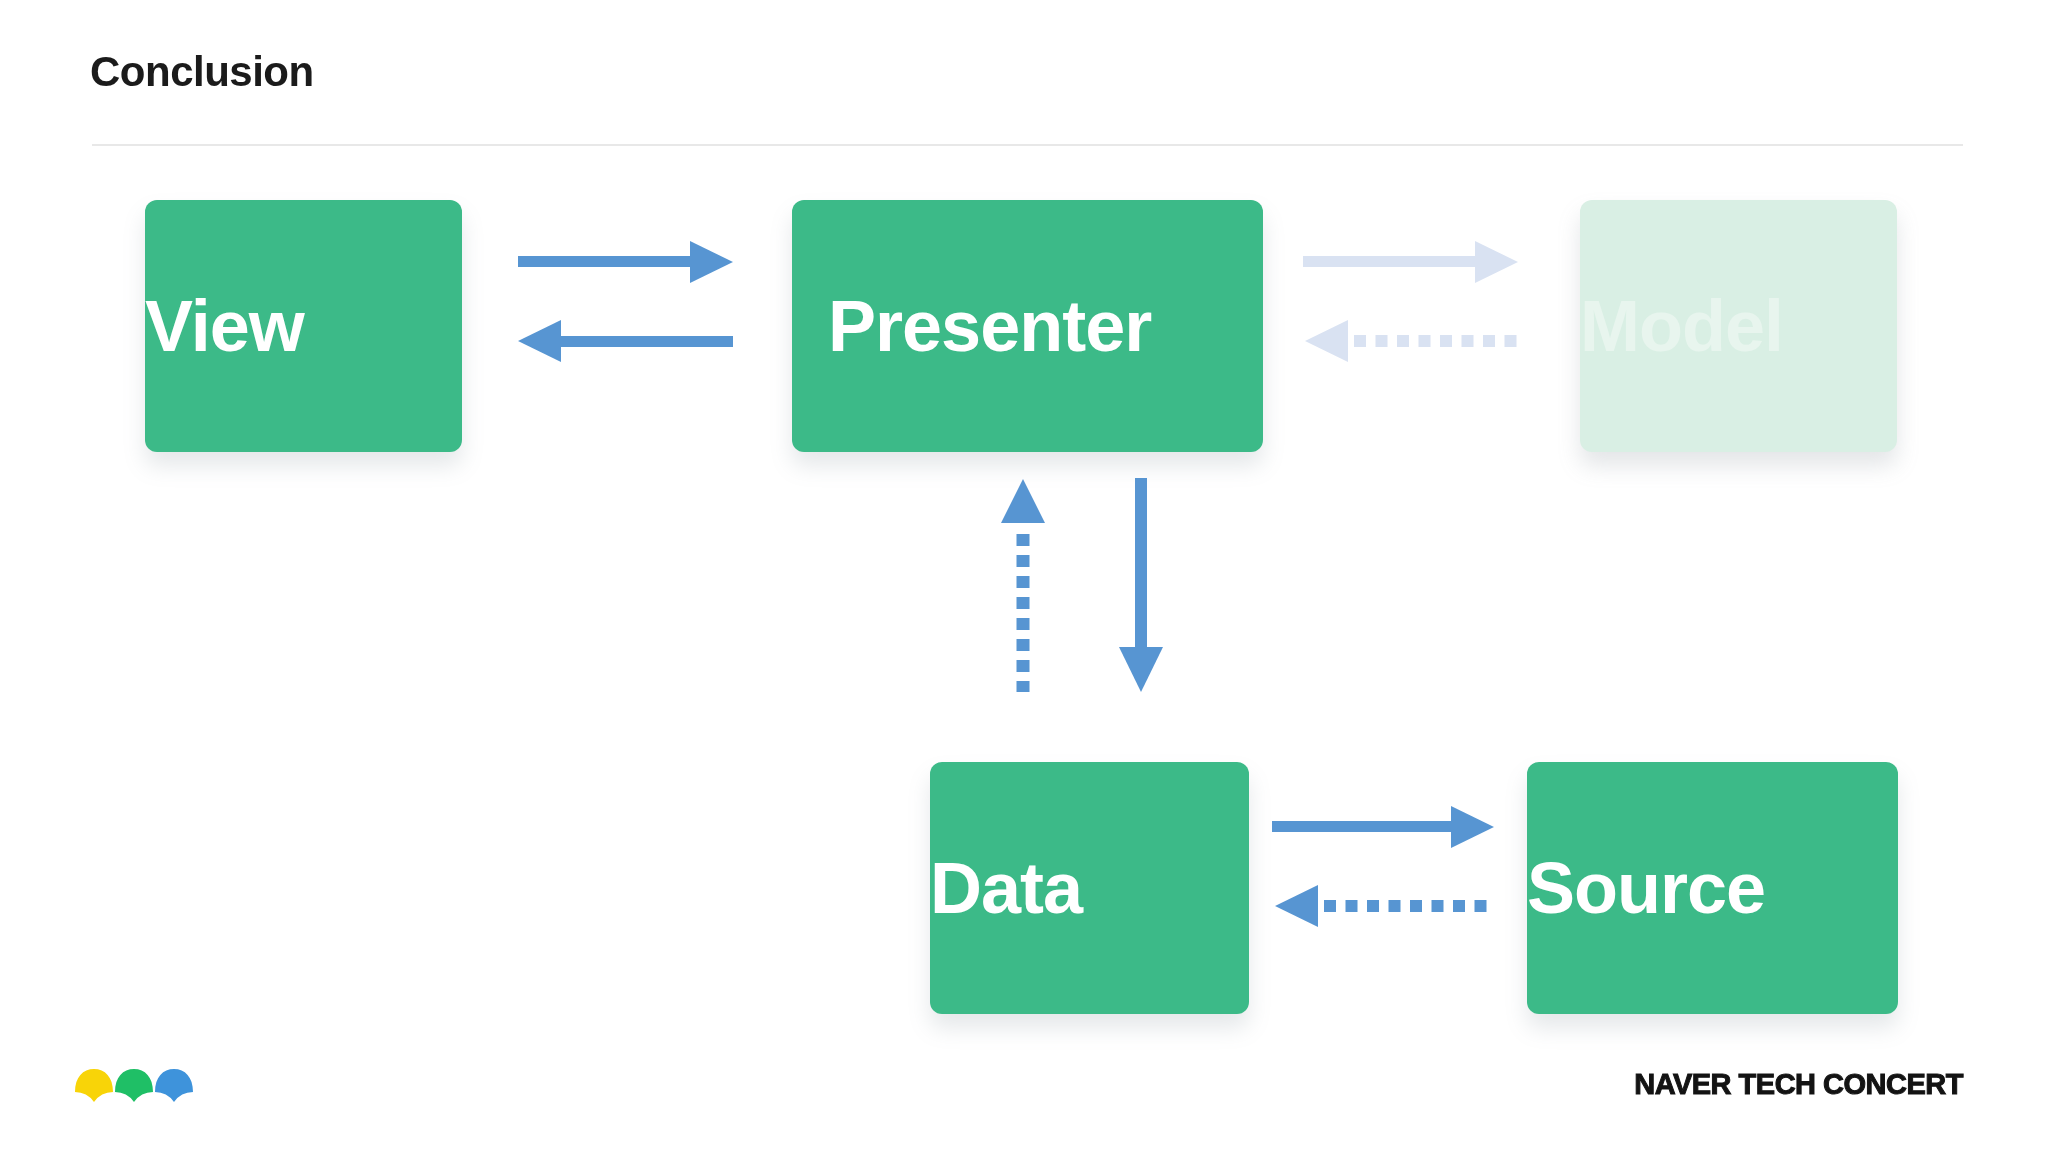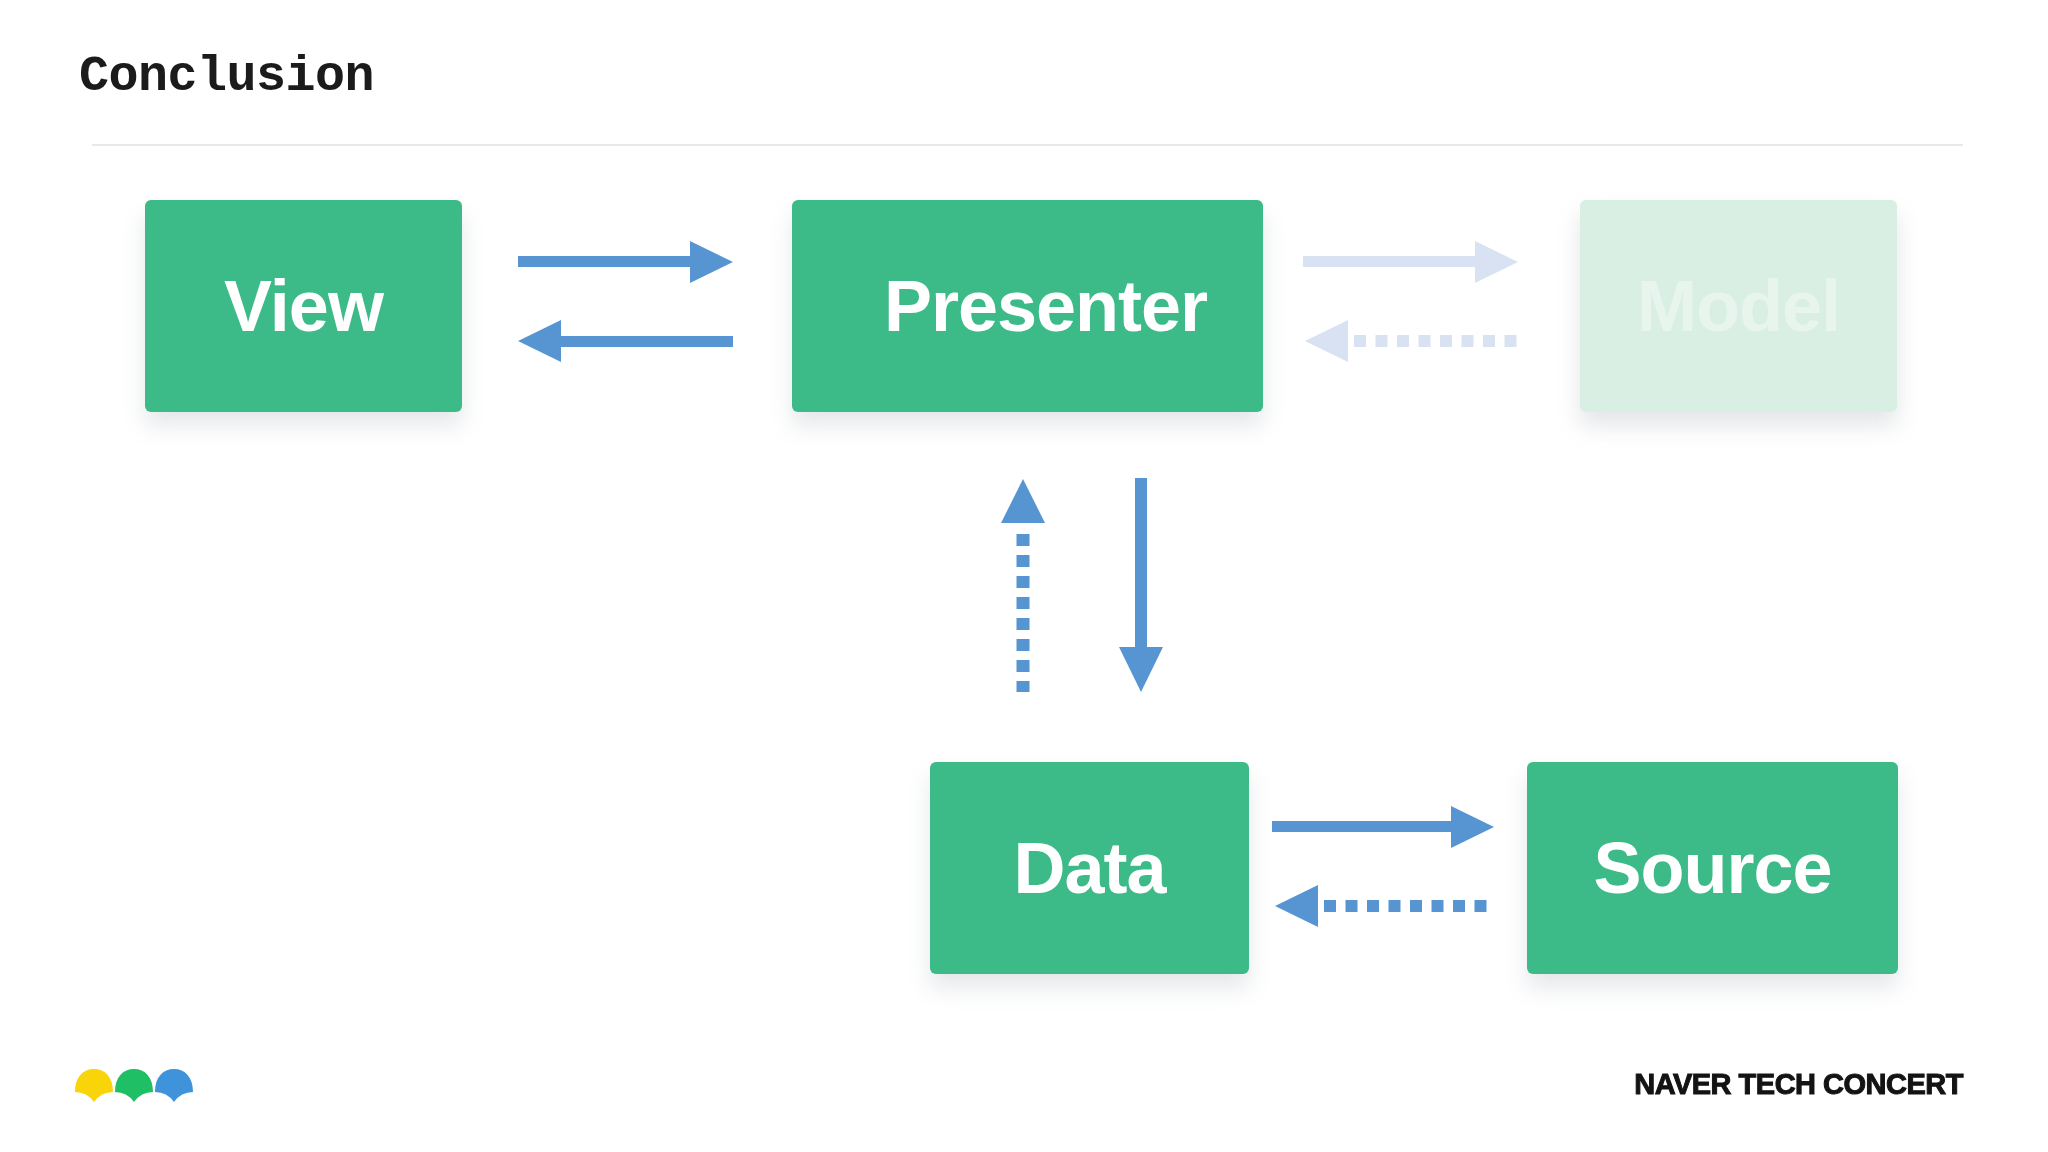--- a/index.html
+++ b/index.html
@@ -20,41 +20,39 @@
   body{font-family:"Liberation Sans", sans-serif; background:#fff;}
   .slide{
     position:relative;
     width:2048px;
     height:1152px;
     background:#ffffff;
     overflow:hidden;
   }
   .slide-title{
     position:absolute;
-    left:79px; top:48px;
-    font-size:50px;
+    left:90px; top:48px;
+    font-size:42px;
     font-weight:bold;
     letter-spacing:-0.5px;
     color:var(--title-color);
-    font-family:Liberation Mono, monospace;
   }
   .divider{
     position:absolute;
     left:92px; top:144px;
     width:1871px; height:2px;
     background:var(--divider-color);
   }
   .box{
     position:absolute;
-    height:212px;
-    border-radius:6px;
+    height:252px;
+    border-radius:12px;
     background:var(--box-green);
     display:flex;
     align-items:center;
-    justify-content:center;
     box-shadow:0 14px 22px rgba(110,125,140,0.18);
   }
   .box .label{
     color:var(--box-label);
     font-size:72px;
     font-weight:bold;
     letter-spacing:-1px;
   }
   .box-view      {left:145px;  top:200px; width:317px;}
   .box-presenter {left:792px;  top:200px; width:435px;padding-left:36px;}

